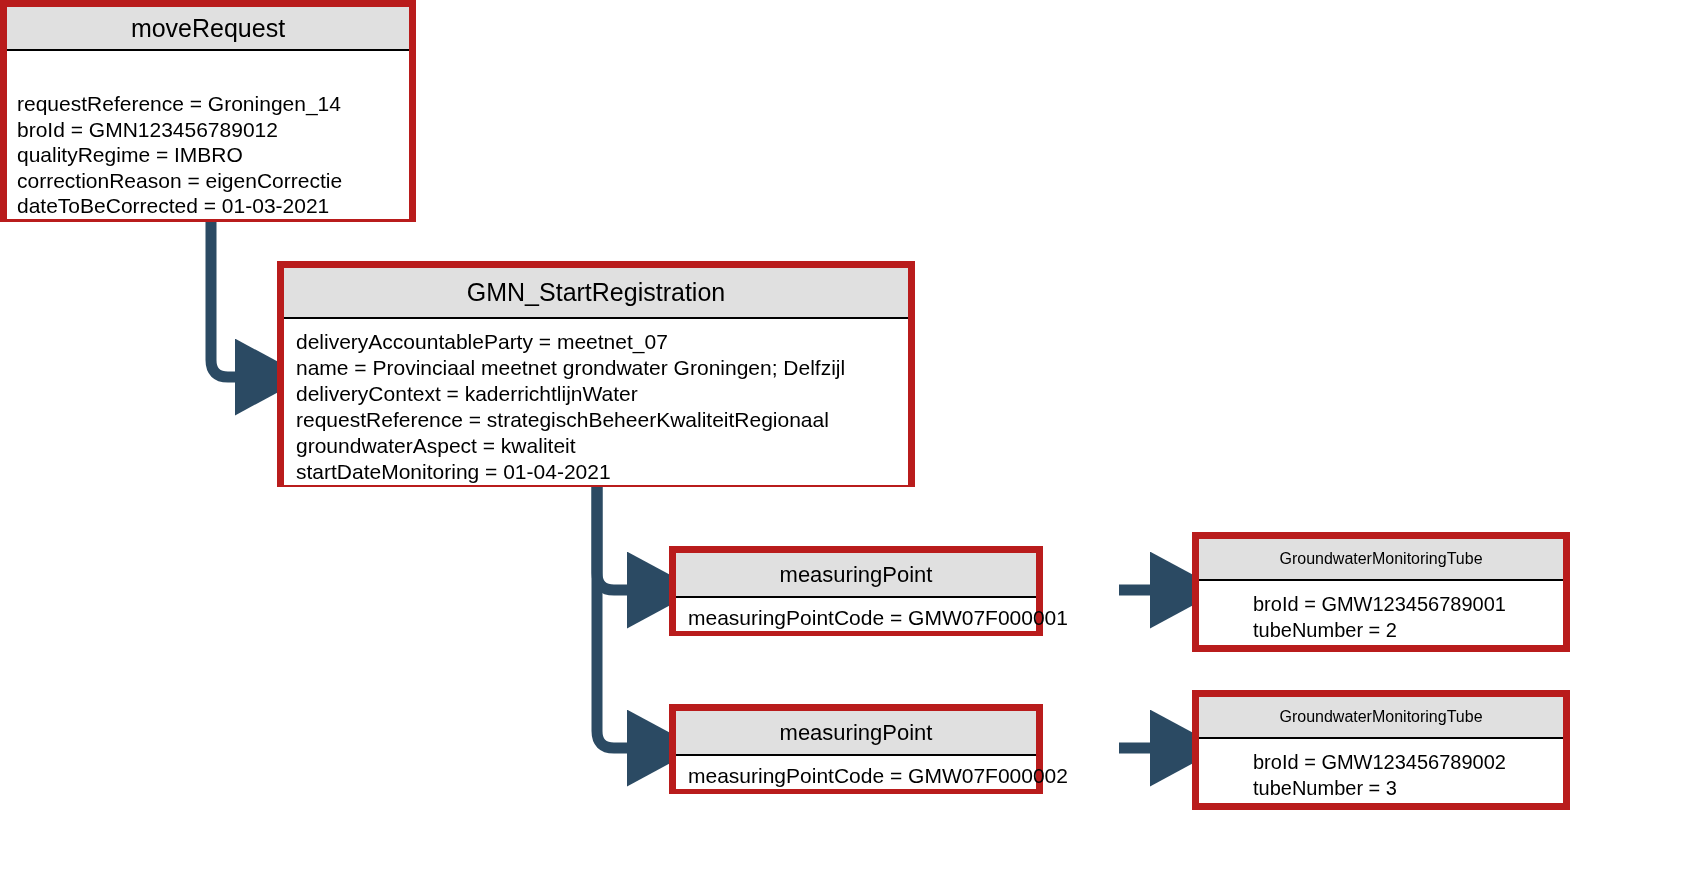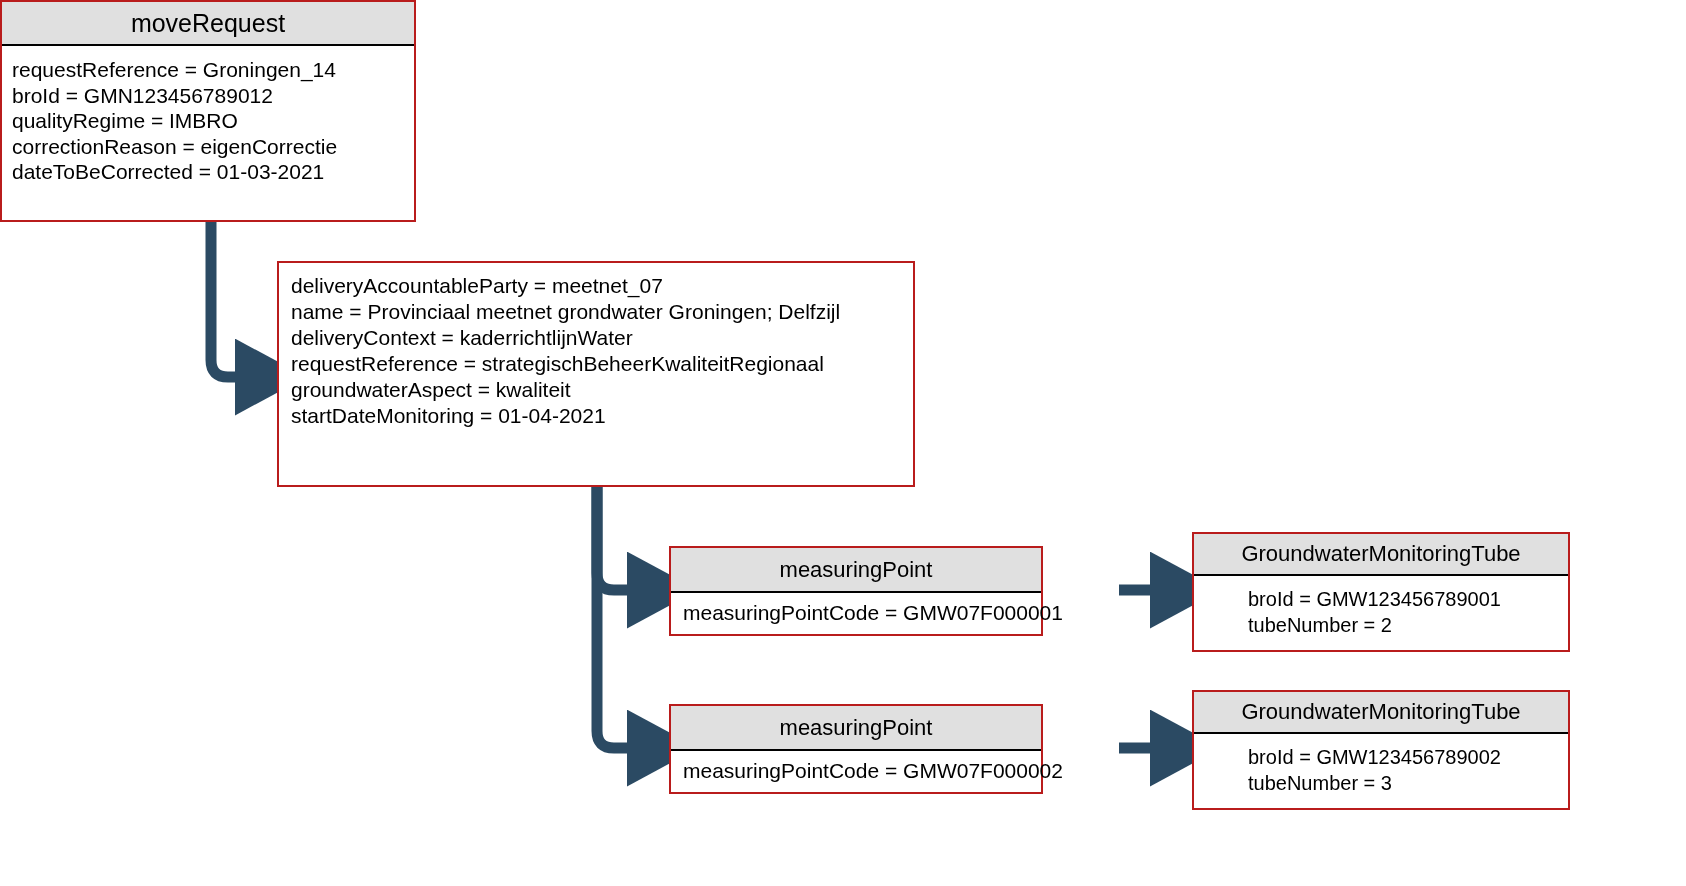--- a/index.html
+++ b/index.html
@@ -22,21 +22,21 @@
     position: absolute;
     left: 0;
     top: 0;
     width: 1686px;
     height: 886px;
     pointer-events: none;
   }
   .obj-box {
     position: absolute;
     box-sizing: border-box;
-    border: 2px solid #b91c1c;
+    border: 7px solid #b91c1c;
     background: #ffffff;
     z-index: 3;
   }
   .obj-header {
     box-sizing: border-box;
     background: #e0e0e0;
     border-bottom: 2px solid #000000;
     text-align: center;
     color: #000000;
     white-space: nowrap;
@@ -59,20 +59,21 @@
     width: 416px;
     height: 222px;
   }
   #box-move-request .obj-header {
     height: 44px;
     line-height: 42px;
     font-size: 25px;
   }
   #box-move-request .obj-body {
     padding: 11px 10px 0 10px;
+    margin-top: 29px;
   }
   #box-move-request .attr-line {
     font-size: 21px;
     line-height: 25.5px;
   }
 
   
   #box-gmn-start-registration {
     left: 277px;
     top: 261px;
@@ -115,21 +116,21 @@
 
   
   .box-gw-tube {
     left: 1192px;
     width: 378px;
     height: 120px;
   }
   .box-gw-tube .obj-header {
     height: 42px;
     line-height: 40px;
-    font-size: 22px;
+    font-size: 16px;
   }
   .box-gw-tube .obj-body {
     padding: 10px 11px 0 11px;
   }
   .box-gw-tube .attr-line {
     font-size: 20px;
     line-height: 26px;
     margin-left: 43px;
   }
   #box-gw-tube-1 { top: 532px; }
@@ -173,20 +174,21 @@
     <div class="obj-body">
       <div class="attr-line">requestReference = Groningen_14</div>
       <div class="attr-line">broId = GMN123456789012</div>
       <div class="attr-line">qualityRegime = IMBRO</div>
       <div class="attr-line">correctionReason = eigenCorrectie</div>
       <div class="attr-line">dateToBeCorrected = 01-03-2021</div>
     </div>
   </div>
 
   <div class="obj-box" id="box-gmn-start-registration">
+    <div class="obj-header">GMN_StartRegistration</div>
     <div class="obj-body">
       <div class="attr-line">deliveryAccountableParty = meetnet_07</div>
       <div class="attr-line">name = Provinciaal meetnet grondwater Groningen; Delfzijl</div>
       <div class="attr-line">deliveryContext = kaderrichtlijnWater</div>
       <div class="attr-line">requestReference = strategischBeheerKwaliteitRegionaal</div>
       <div class="attr-line">groundwaterAspect = kwaliteit</div>
       <div class="attr-line">startDateMonitoring = 01-04-2021</div>
     </div>
   </div>
 

